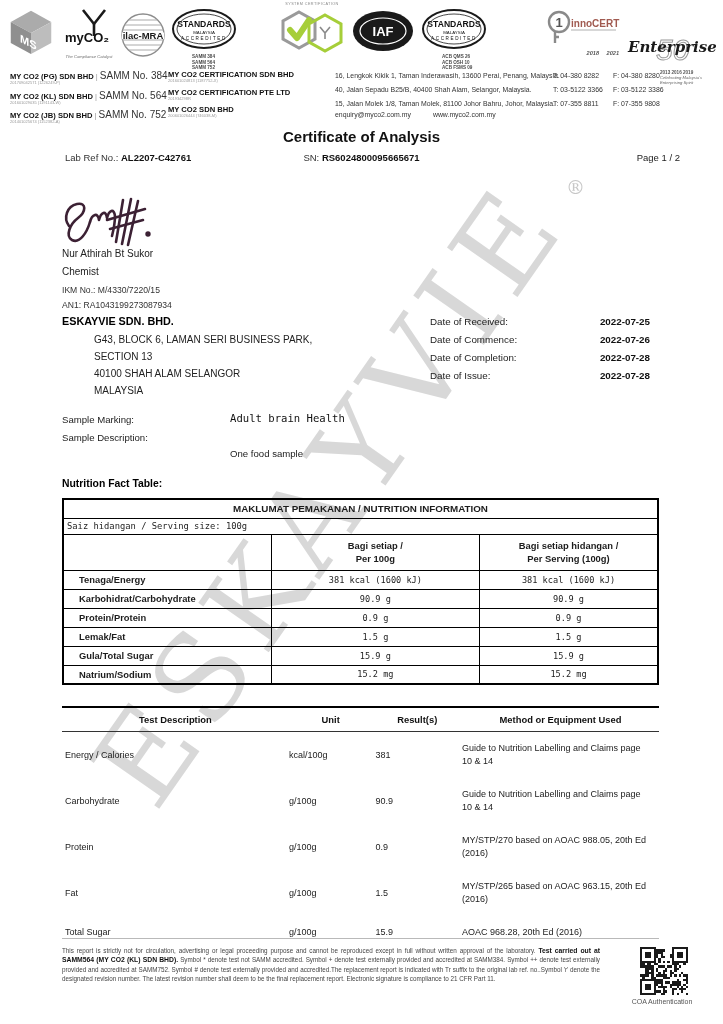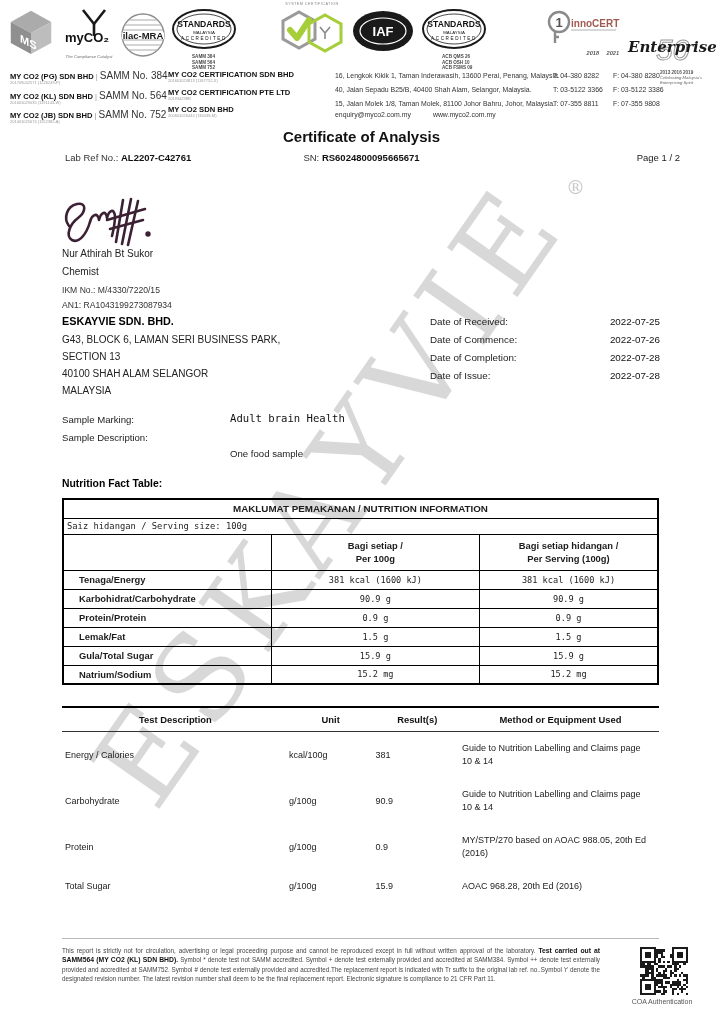--- a/index.html
+++ b/index.html
@@ -39,23 +39,23 @@
   .doc-title { position:absolute; left:0; top:128px; width:723px; text-align:center;
     font-size:15px; font-weight:bold; color:#111; }
   .meta-label { font-weight:normal; color:#333; }
   .meta-strong { font-weight:bold; color:#111; }
   .meta { font-size:9.5px; }
   
   .sig-name { font-size:10px; color:#222; }
   .sig-small { font-size:8.6px; color:#333; }
   
   .client-name { font-size:10.8px; font-weight:bold; color:#000; }
-  .client-line { font-size:10px; color:#222; line-height:17px; }
+  .client-line { font-size:10px; color:#222; line-height:17px;margin-left:32px; }
   .date-label { position:absolute; font-size:9.8px; color:#222; }
-  .date-value { position:absolute; right:63px; font-size:9.8px; font-weight:normal; color:#111; text-align:right; }
+  .date-value { position:absolute; right:73px; font-size:9.8px; font-weight:bold; color:#111; text-align:right; }
   .sample-label { font-size:9.6px; color:#222; }
   .mono { font-family:"DejaVu Sans Mono", monospace; }
   
   .nut-heading { font-size:10.4px; font-weight:bold; color:#000; }
   table.nut { position:absolute; left:62px; top:498px; width:597px; border-collapse:collapse; }
   table.nut td, table.nut th { border:1px solid #000; }
   table.nut { border:2px solid #000; }
   .nut-title { font-size:9.8px; font-weight:bold; text-align:center; height:19px; }
   .nut-serving { font-family:"DejaVu Sans Mono", monospace; font-size:8.8px; height:16px; padding-left:3px; }
   .nut-colhead { font-size:9.4px; font-weight:bold; text-align:center; height:36px; line-height:13px; }
@@ -353,20 +353,26 @@
           <td>Carbohydrate</td>
           <td>g/100g</td>
           <td>90.9</td>
           <td>Guide to Nutrition Labelling and Claims page 10 &amp; 14</td>
         </tr>
         <tr>
           <td>Protein</td>
           <td>g/100g</td>
           <td>0.9</td>
           <td>MY/STP/270 based on AOAC 988.05, 20th Ed (2016)</td>
+        </tr>
+        <tr>
+          <td>Fat</td>
+          <td>g/100g</td>
+          <td>1.5</td>
+          <td>MY/STP/265 based on AOAC 963.15, 20th Ed (2016)</td>
         </tr>
         <tr>
           <td>Total Sugar</td>
           <td>g/100g</td>
           <td>15.9</td>
           <td>AOAC 968.28, 20th Ed (2016)</td>
         </tr>
       </tbody>
     </table>
 

